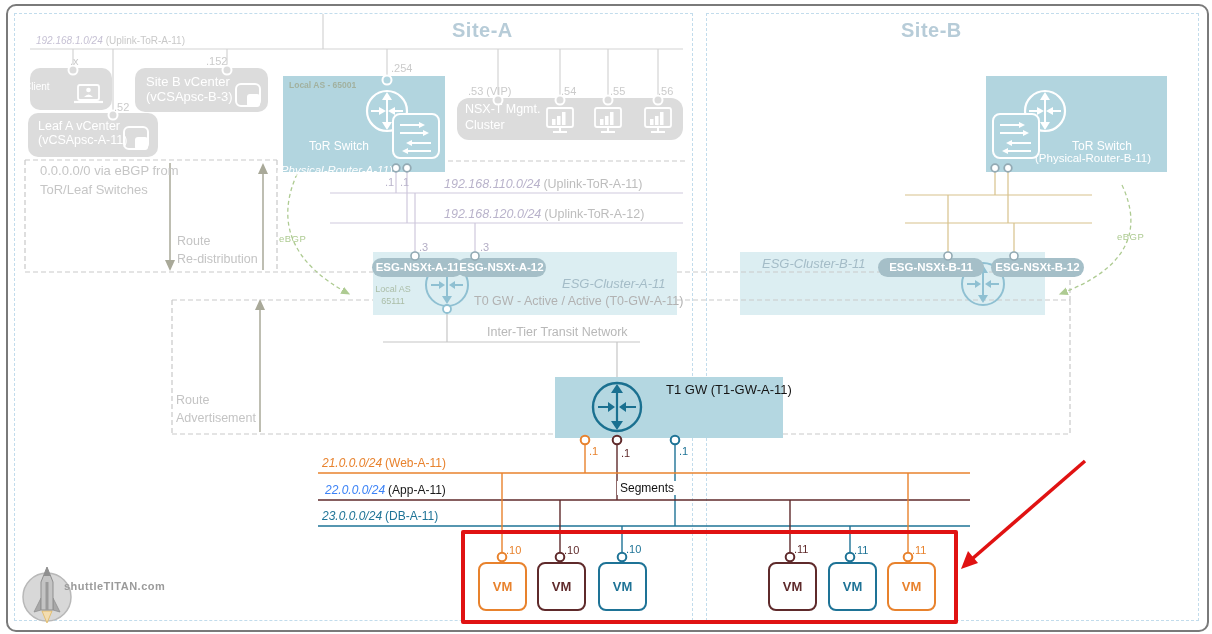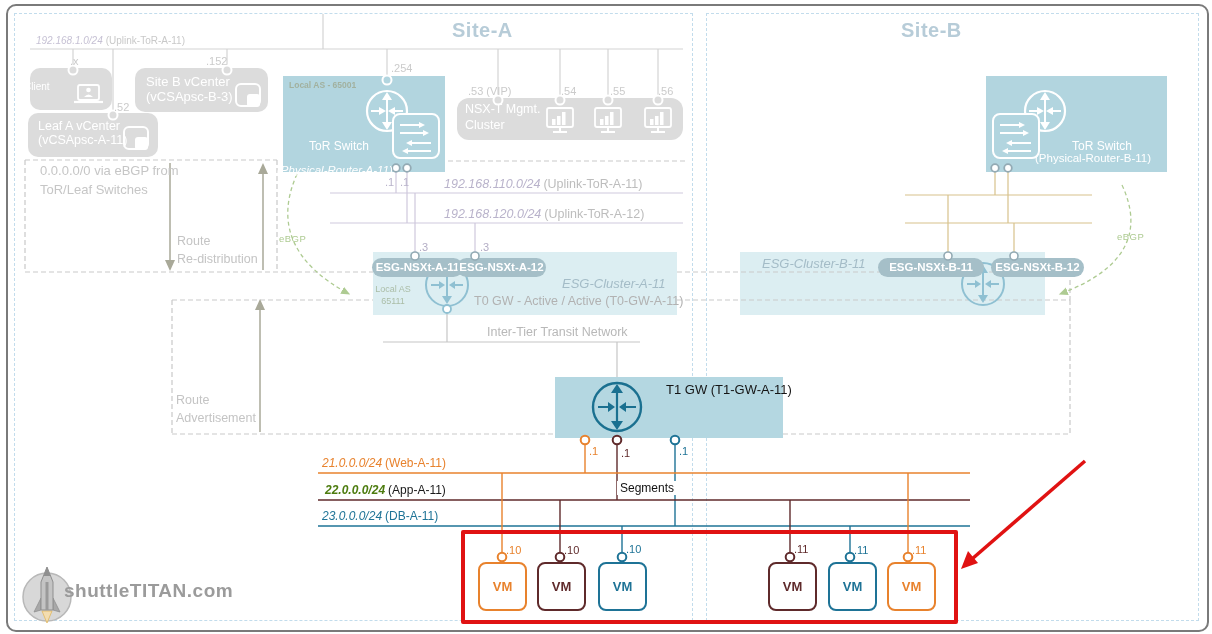--- a/index.html
+++ b/index.html
@@ -341,21 +341,21 @@
 
   <div class="lbl" style="left:666px;top:382px;font-size:13px;color:#151515;">T1 GW (T1-GW-A-11)</div>
   <div class="lbl sm" style="left:589px;top:445px;color:#e8822d;">.1</div>
   <div class="lbl sm" style="left:621px;top:447px;color:#5f2a2b;">.1</div>
   <div class="lbl sm" style="left:679px;top:445px;color:#1e7396;">.1</div>
 
   <div class="seglbl" style="left:322px;top:456px;color:#e8822d;">
     <span class="si">21.0.0.0/24</span><span>(Web-A-11)</span>
   </div>
   <div class="seglbl" style="left:325px;top:483px;color:#1a1a1a;">
-    <span class="si" style="color:#4d7c0f;font-weight:bold;">22.0.0.0/24</span><span>(App-A-11)</span>
+    <span class="si" style="color:#3b82f6;">22.0.0.0/24</span><span>(App-A-11)</span>
   </div>
   <div class="seglbl" style="left:322px;top:509px;color:#1e7396;">
     <span class="si">23.0.0.0/24</span><span>(DB-A-11)</span>
   </div>
   <div class="seglbl" style="left:617px;top:481px;color:#111;background:#fff;padding:0 3px;">Segments</div>
 
   <div class="lbl sm" style="left:506px;top:544px;color:#e8822d;">.10</div>
   <div class="lbl sm" style="left:564px;top:544px;color:#5f2a2b;">.10</div>
   <div class="lbl sm" style="left:626px;top:543px;color:#1e7396;">.10</div>
   <div class="lbl sm" style="left:794px;top:543px;color:#5f2a2b;">.11</div>
@@ -381,21 +381,21 @@
       <span>VM</span>
     </div>
 
   <div class="lbl" style="left:762px;top:256px;font-style:italic;font-size:13px;color:#a4bcc7;">ESG-Cluster-B-11</div>
   <div class="pill" style="left:878px;width:106px;">ESG-NSXt-B-11</div>
   <div class="pill" style="left:991px;width:93px;">ESG-NSXt-B-12</div>
   <div class="lbl w" style="left:1052px;top:139px;width:100px;text-align:center;font-size:12px;">ToR Switch</div>
   <div class="lbl w" style="left:1035px;top:152px;width:135px;text-align:left;font-size:11.5px;">(Physical-Router-B-11)</div>
   <div class="lbl" style="left:1117px;top:231px;font-size:9.5px;color:#aecb92;letter-spacing:.5px;">eBGP</div>
 
-  <div class="lbl" style="left:64px;top:580px;font-size:19px;font-weight:bold;color:#9b9b9b;letter-spacing:.5px;">shuttleTITAN.com</div>
+  <div class="lbl" style="left:64px;top:580px;font-size:11px;font-weight:bold;color:#9b9b9b;letter-spacing:.5px;">shuttleTITAN.com</div>
 
   <div class="abs" style="left:461px;top:530px;width:489px;height:86px;border:4px solid #e01212;border-radius:2px;z-index:4;"></div>
 
   <svg id="overlay" width="1212" height="634">
     <g fill="#fff" stroke="#93aab4" stroke-width="1.6">
       <circle cx="415" cy="256" r="4"></circle>
         <circle cx="475" cy="256" r="4"></circle>
       <circle cx="948" cy="256" r="4"></circle>
         <circle cx="1014" cy="256" r="4"></circle>
     </g>

